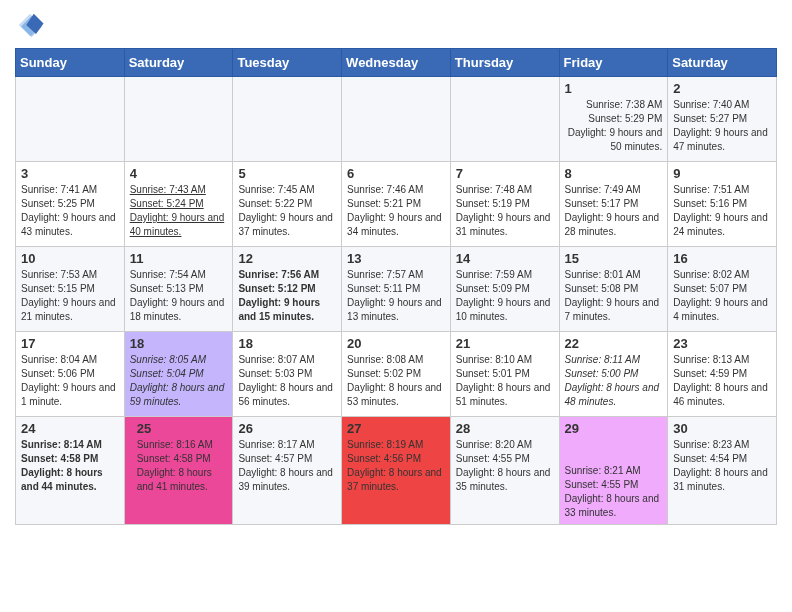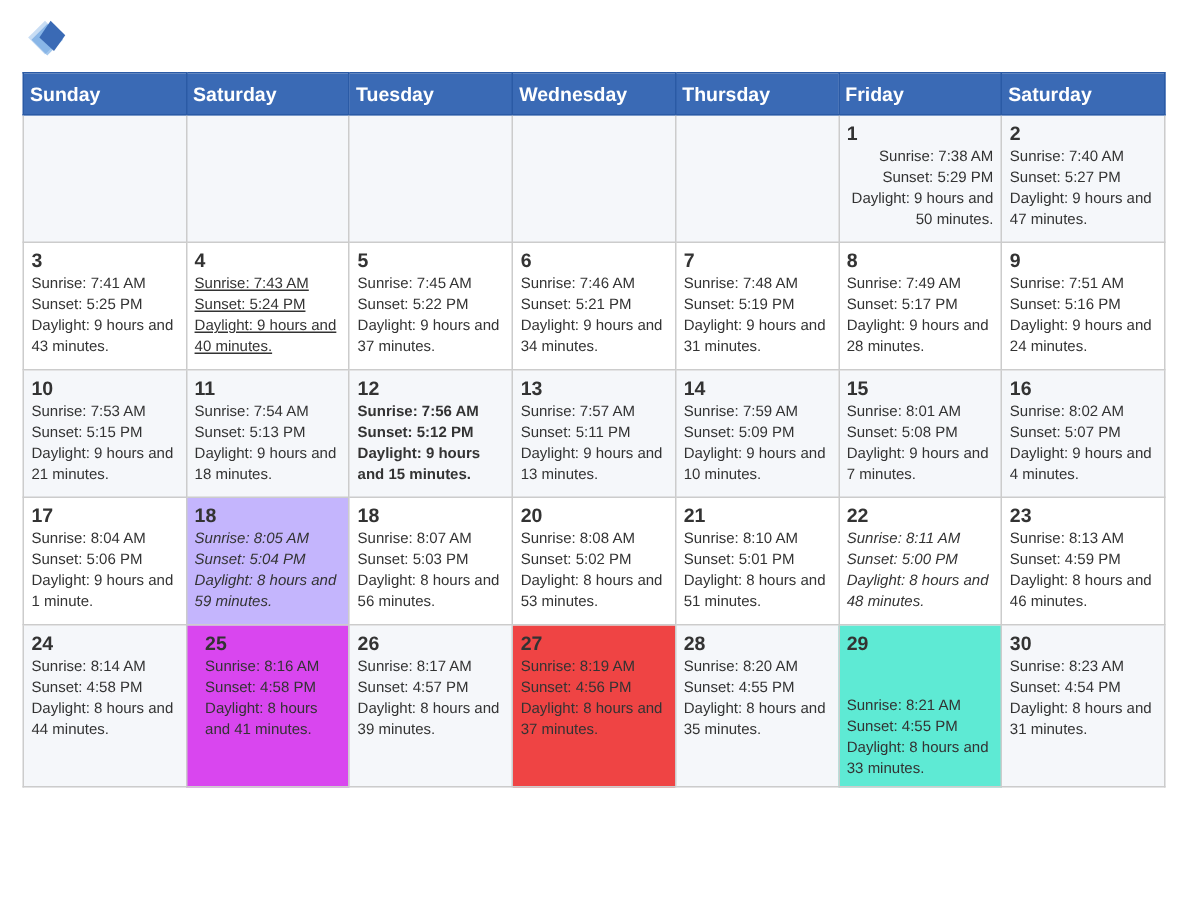--- a/index.html
+++ b/index.html
@@ -222,25 +222,25 @@
           <td style="background: rgb(255, 255, 255);">
             <div class="day-num">23</div>
             <div class="day-info" style="white-space: pre-line;">Sunrise: 8:13 AM
 Sunset: 4:59 PM
 Daylight: 8 hours and 46 minutes.</div>
           </td>
         </tr>
         <tr>
           <td style="background: rgb(245, 247, 250);">
             <div class="day-num">24</div>
-            <div class="day-info" style="white-space: pre-line;">Sunrise: 8:14 AM
+            <div class="day-info" style="white-space: pre-line; font-weight: bold;">Sunrise: 8:14 AM
 Sunset: 4:58 PM
 Daylight: 8 hours and 44 minutes.</div>
           </td>
-          <td style="background: #d946ef; padding-left: 12px;">
+          <td style="background: #ec4899; padding-left: 12px;">
             <div class="day-num">25</div>
             <div class="day-info" style="white-space: pre-line;">Sunrise: 8:16 AM
 Sunset: 4:58 PM
 Daylight: 8 hours and 41 minutes.</div>
           </td>
           <td style="background: rgb(245, 247, 250);">
             <div class="day-num">26</div>
             <div class="day-info" style="white-space: pre-line;">Sunrise: 8:17 AM
 Sunset: 4:57 PM
 Daylight: 8 hours and 39 minutes.</div>
@@ -250,21 +250,21 @@
             <div class="day-info" style="white-space: pre-line;">Sunrise: 8:19 AM
 Sunset: 4:56 PM
 Daylight: 8 hours and 37 minutes.</div>
           </td>
           <td style="background: rgb(245, 247, 250);">
             <div class="day-num">28</div>
             <div class="day-info" style="white-space: pre-line;">Sunrise: 8:20 AM
 Sunset: 4:55 PM
 Daylight: 8 hours and 35 minutes.</div>
           </td>
-          <td style="background: #5eead4;">
+          <td style="background: #f0abfc;">
             <div class="day-num">29</div>
             <div class="day-info" style="white-space: pre-line; margin-top: 28px;">Sunrise: 8:21 AM
 Sunset: 4:55 PM
 Daylight: 8 hours and 33 minutes.</div>
           </td>
           <td style="background: rgb(245, 247, 250);">
             <div class="day-num">30</div>
             <div class="day-info" style="white-space: pre-line;">Sunrise: 8:23 AM
 Sunset: 4:54 PM
 Daylight: 8 hours and 31 minutes.</div>

